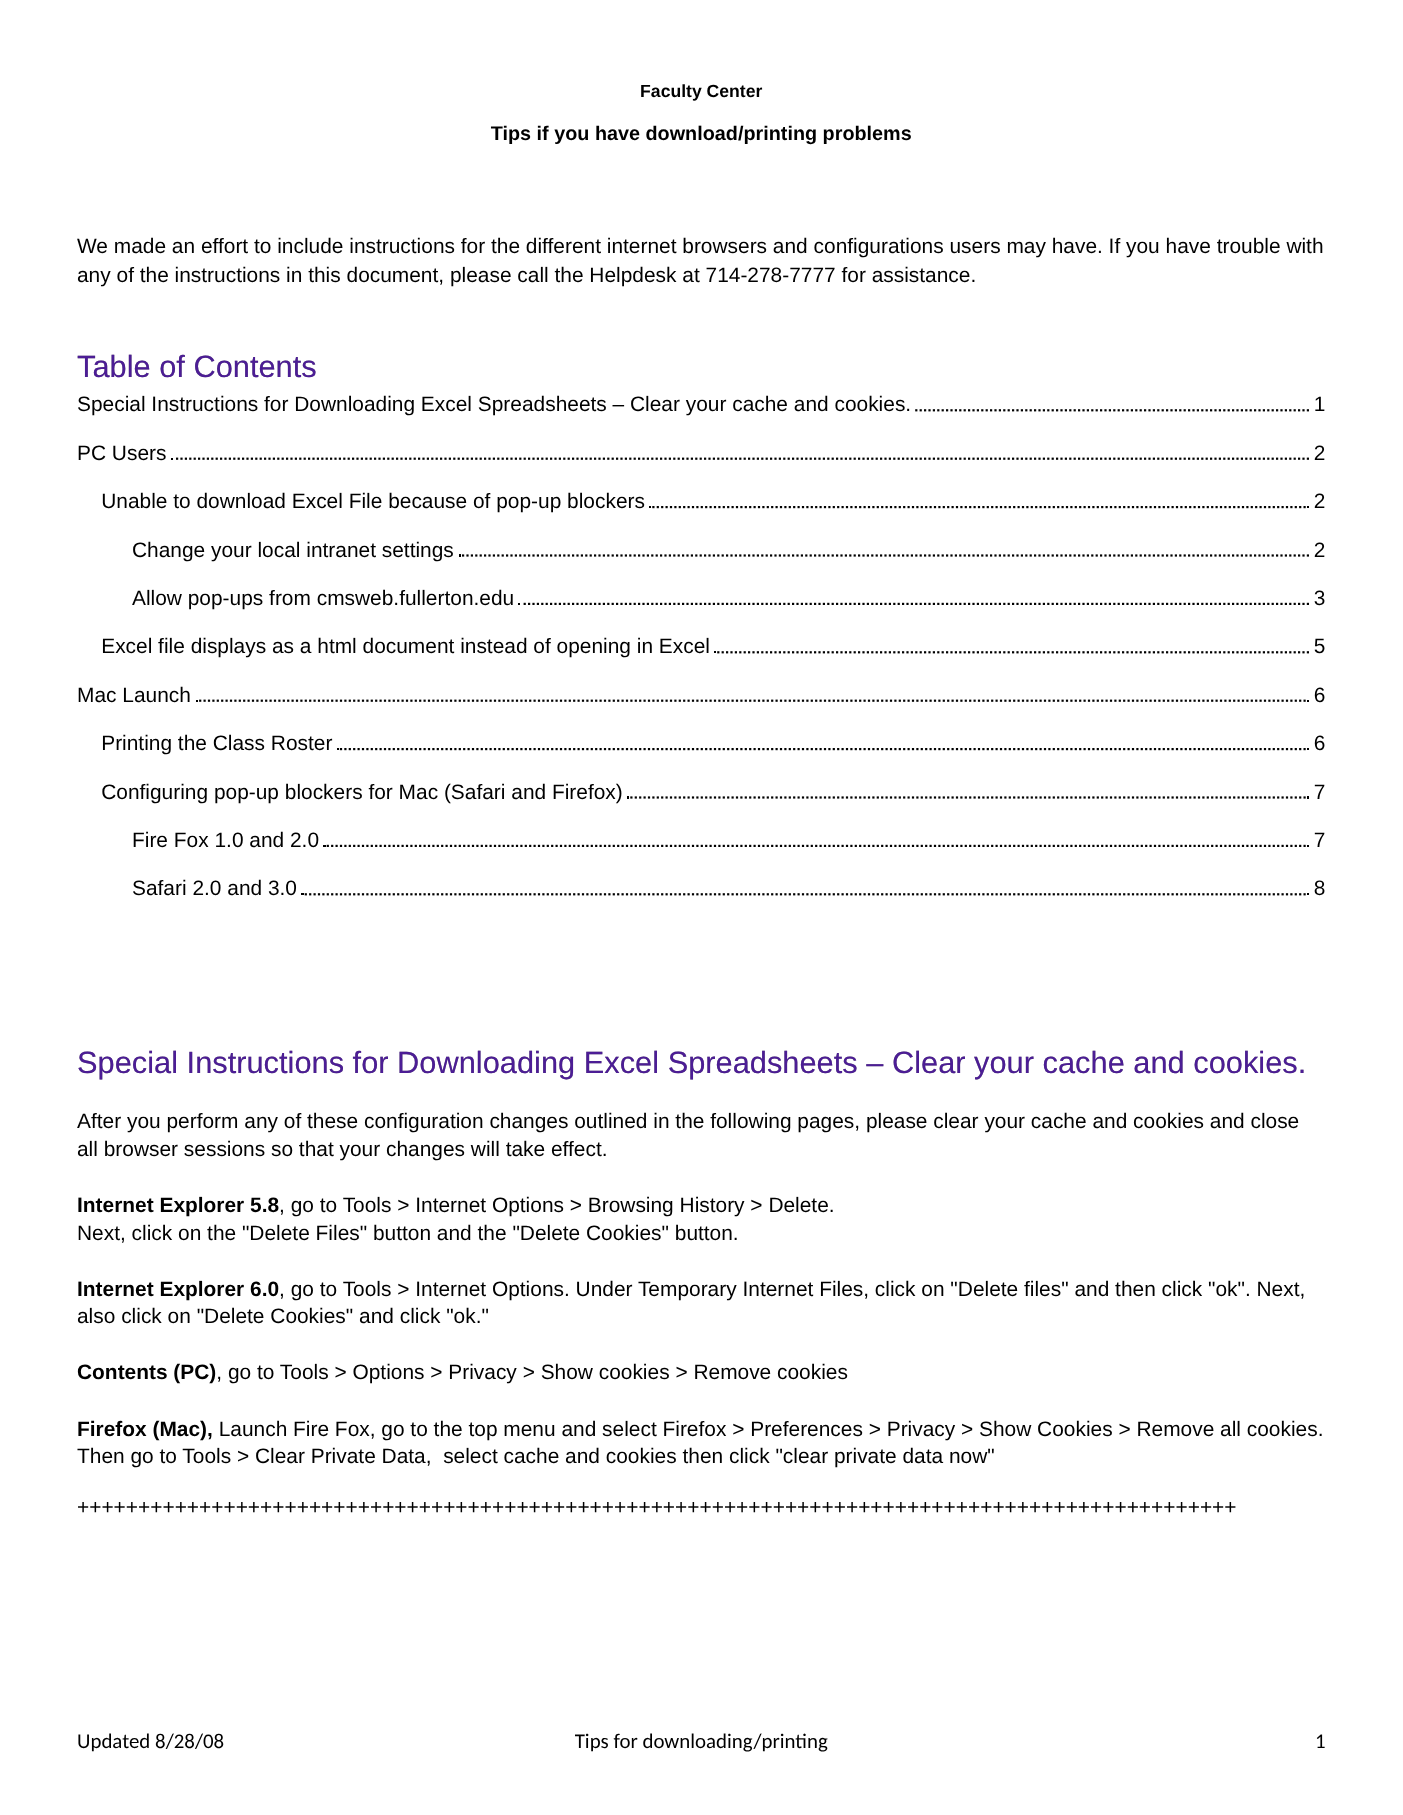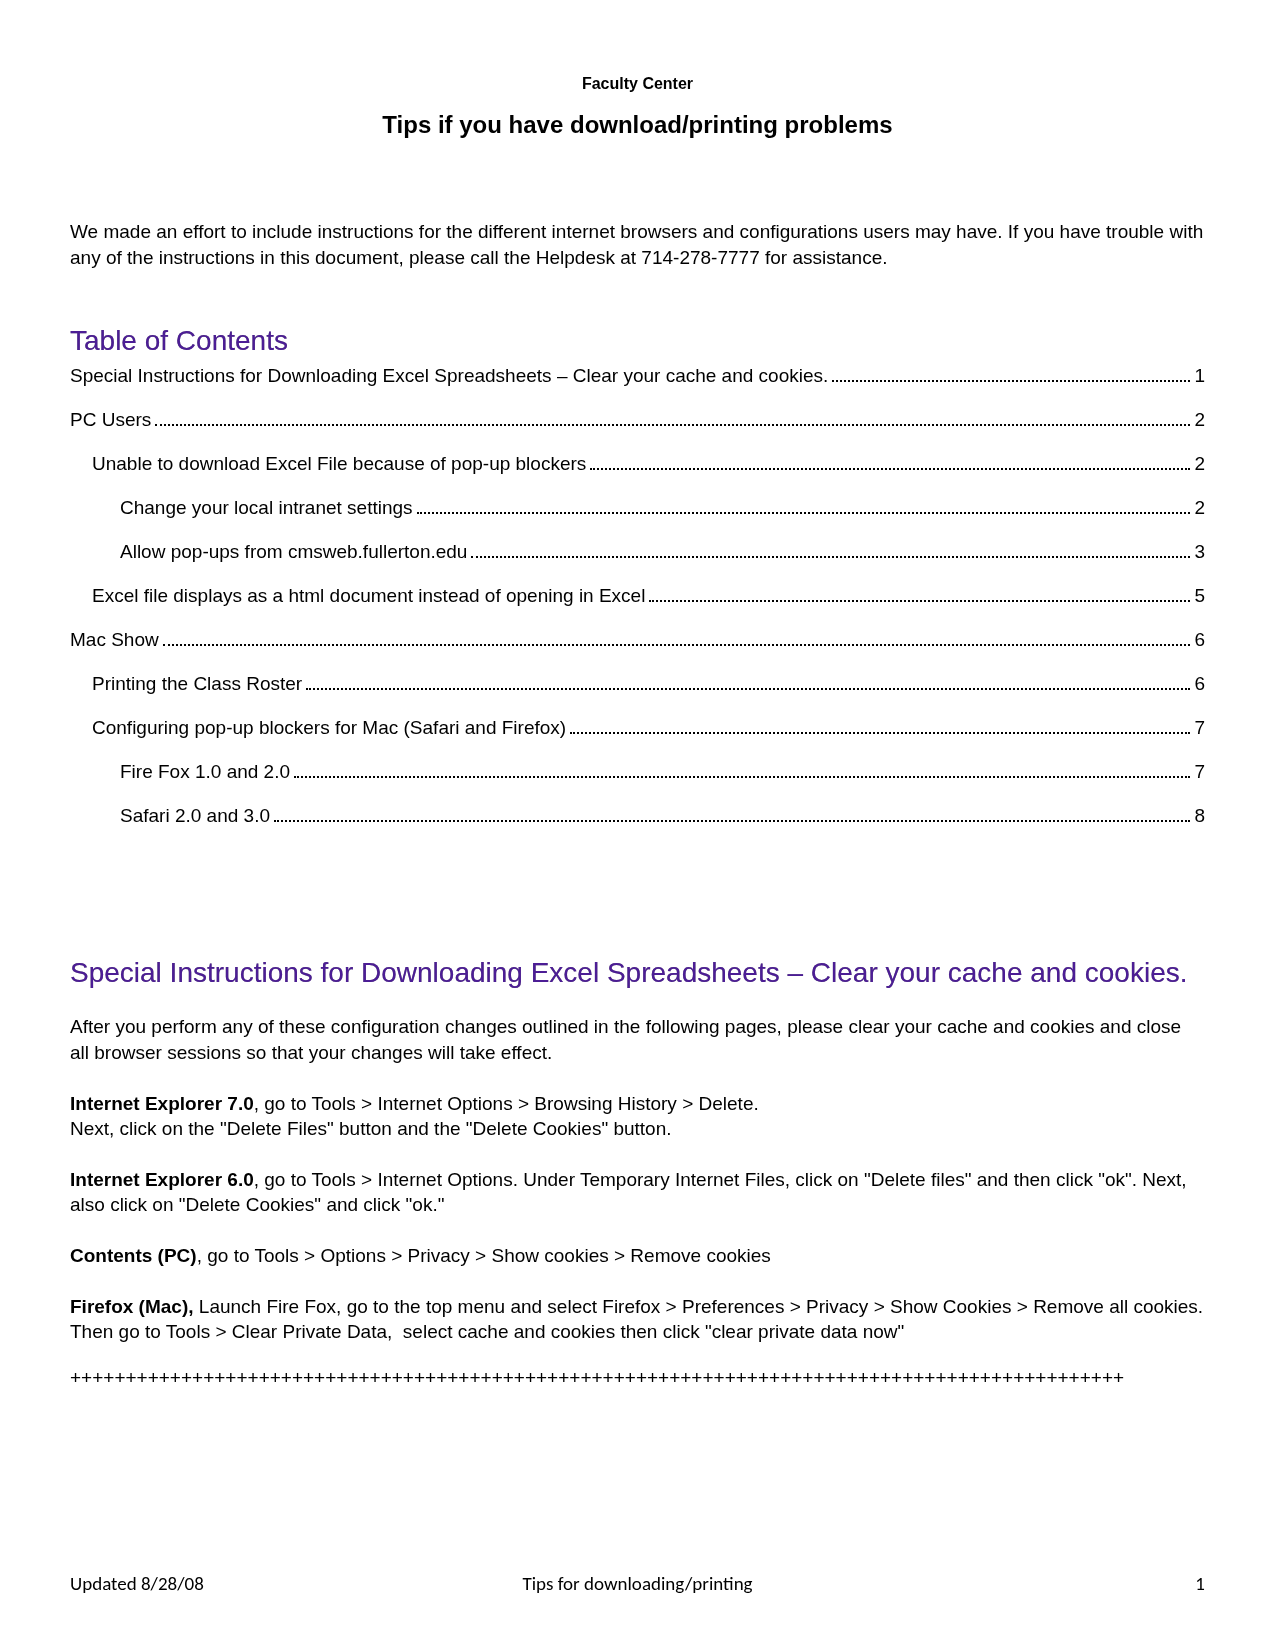--- a/index.html
+++ b/index.html
@@ -13,21 +13,21 @@
     position: relative;
   }
   .header-title {
     text-align: center;
     font-size: 16px;
     font-weight: bold;
     margin-bottom: 18px;
   }
   .header-subtitle {
     text-align: center;
-    font-size: 24px;
+    font-size: 18px;
     font-weight: bold;
     margin-bottom: 80px;
   }
   .intro {
     font-size: 19px;
     line-height: 1.35;
     margin-bottom: 55px;
   }
   .section-heading {
     font-size: 28px;
@@ -122,21 +122,21 @@
       <span class="toc-label">Allow pop-ups from cmsweb.fullerton.edu </span>
       <span class="toc-dots"></span>
       <span class="toc-page"> 3</span>
     </div>
     <div class="toc-row level-1">
       <span class="toc-label">Excel file displays as a html document instead of opening in Excel </span>
       <span class="toc-dots"></span>
       <span class="toc-page"> 5</span>
     </div>
     <div class="toc-row level-0">
-      <span class="toc-label">Mac Show </span>
+      <span class="toc-label">Mac Launch </span>
       <span class="toc-dots"></span>
       <span class="toc-page"> 6</span>
     </div>
     <div class="toc-row level-1">
       <span class="toc-label">Printing the Class Roster </span>
       <span class="toc-dots"></span>
       <span class="toc-page"> 6</span>
     </div>
     <div class="toc-row level-1">
       <span class="toc-label">Configuring pop-up blockers for Mac (Safari and Firefox) </span>
@@ -152,21 +152,21 @@
       <span class="toc-label">Safari 2.0 and 3.0 </span>
       <span class="toc-dots"></span>
       <span class="toc-page"> 8</span>
     </div>
   </div>
 
 <div class="section-heading">Special Instructions for Downloading Excel Spreadsheets – Clear your cache and cookies.</div>
 <div class="body-text">After you perform any of these configuration changes outlined in the following pages, please clear your cache and cookies and close all browser sessions so that your changes will take effect.</div>
 
 <div id="instructions-container">
-    <div class="body-text"><span class="bold">Internet Explorer 7.0</span><span style="white-space: pre-wrap;">, go to Tools &gt; Internet Options &gt; Browsing History &gt; Delete.
+    <div class="body-text"><span class="bold">Internet Explorer 5.8</span><span style="white-space: pre-wrap;">, go to Tools &gt; Internet Options &gt; Browsing History &gt; Delete.
 Next, click on the "Delete Files" button and the "Delete Cookies" button.</span></div>
     <div class="body-text"><span class="bold">Internet Explorer 6.0</span><span style="white-space: pre-wrap;">, go to Tools &gt; Internet Options. Under Temporary Internet Files, click on "Delete files" and then click "ok". Next, also click on "Delete Cookies" and click "ok."</span></div>
     <div class="body-text"><span class="bold">Contents (PC)</span><span style="white-space: pre-wrap;">, go to Tools &gt; Options &gt; Privacy &gt; Show cookies &gt; Remove cookies</span></div>
     <div class="body-text"><span class="bold">Firefox (Mac),</span><span style="white-space: pre-wrap;"> Launch Fire Fox, go to the top menu and select Firefox &gt; Preferences &gt; Privacy &gt; Show Cookies &gt; Remove all cookies. Then go to Tools &gt; Clear Private Data,  select cache and cookies then click "clear private data now"</span></div>
   </div>
 
 <div class="divider">+++++++++++++++++++++++++++++++++++++++++++++++++++++++++++++++++++++++++++++++++++++++++++++++</div>
 
 <div class="footer">
   <span class="footer-left">Updated 8/28/08</span>

